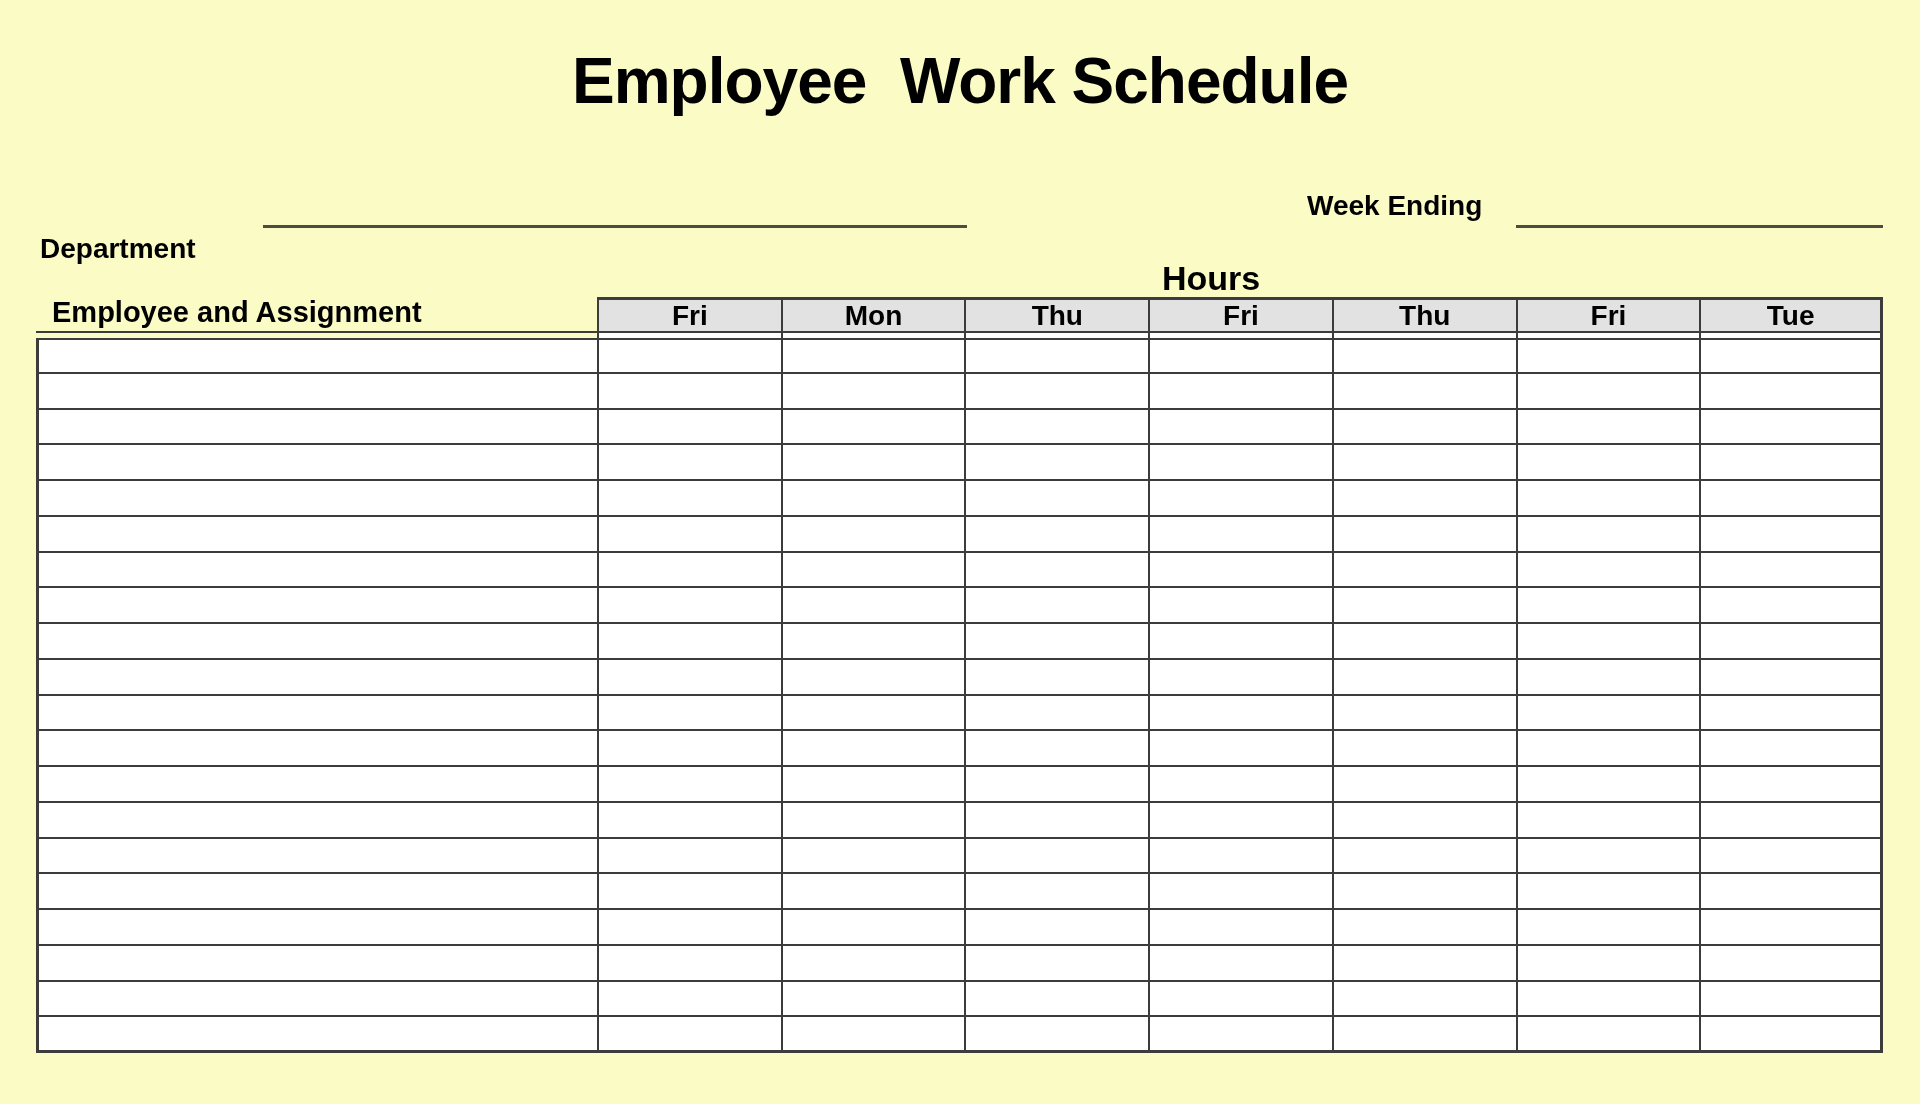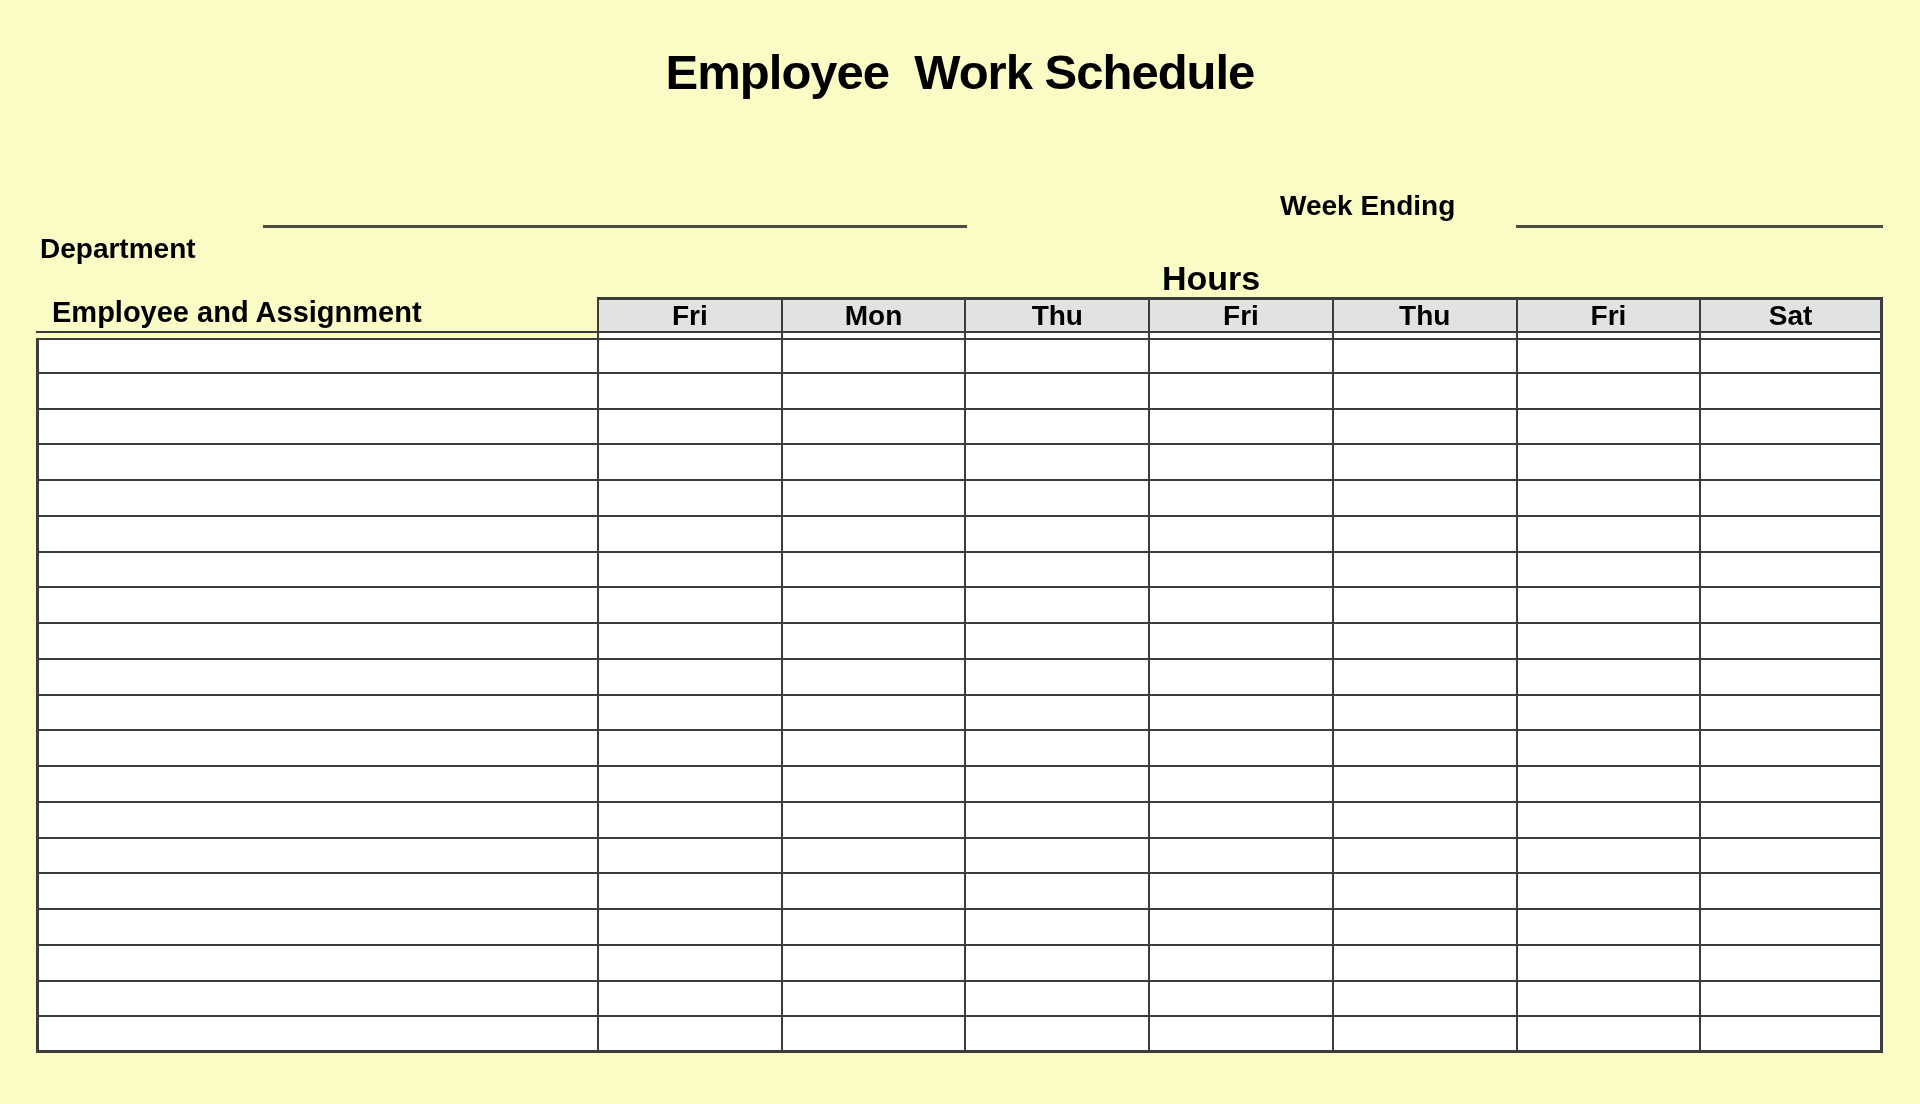--- a/index.html
+++ b/index.html
@@ -7,31 +7,31 @@
     width: 1920px; height: 1104px;
     background: #FBFBC6;
     font-family: "Liberation Sans", sans-serif;
     color: #000;
     position: relative;
     overflow: hidden;
   }
   .title {
     position: absolute; top: 44px; left: 0; width: 100%;
     text-align: center;
-    font-size: 49px; font-weight: bold;
+    font-size: 64px; font-weight: bold;
     white-space: pre;
     letter-spacing: -1px;
   }
   .field-label {
     position: absolute; top: 190px;
     font-size: 28px; font-weight: bold;
     white-space: pre;
   }
   .dept-label { left: 40px; margin-top: 43px; }
-  .week-label { left: 1280px; }
+  .week-label { left: 1307px; }
   .input-line {
     position: absolute; top: 191px; height: 37px;
     border-bottom: 3px solid #4C4C43;
   }
   .dept-line { left: 263px; width: 704px; }
   .week-line { left: 1516px; width: 367px; }
   .hours-label {
     position: absolute; top: 259px; left: 568px; width: 1286px;
     text-align: center;
     font-size: 34px; font-weight: bold;
@@ -98,21 +98,21 @@
   <div class="hours-label">Hours</div>
 
   <div class="grid">
       <div class="hfirst">Employee and Assignment</div>
       <div class="hday">Fri</div>
       <div class="hday">Mon</div>
       <div class="hday">Thu</div>
       <div class="hday">Fri</div>
       <div class="hday">Thu</div>
       <div class="hday">Fri</div>
-      <div class="hday last">Sat</div>
+      <div class="hday last">Tue</div>
       <div class="gfirst"></div>
       <div class="gday"></div>
       <div class="gday"></div>
       <div class="gday"></div>
       <div class="gday"></div>
       <div class="gday"></div>
       <div class="gday"></div>
       <div class="gday last"></div>
       <div class="bfirst rowtop"></div>
       <div class="bday rowtop"></div>

